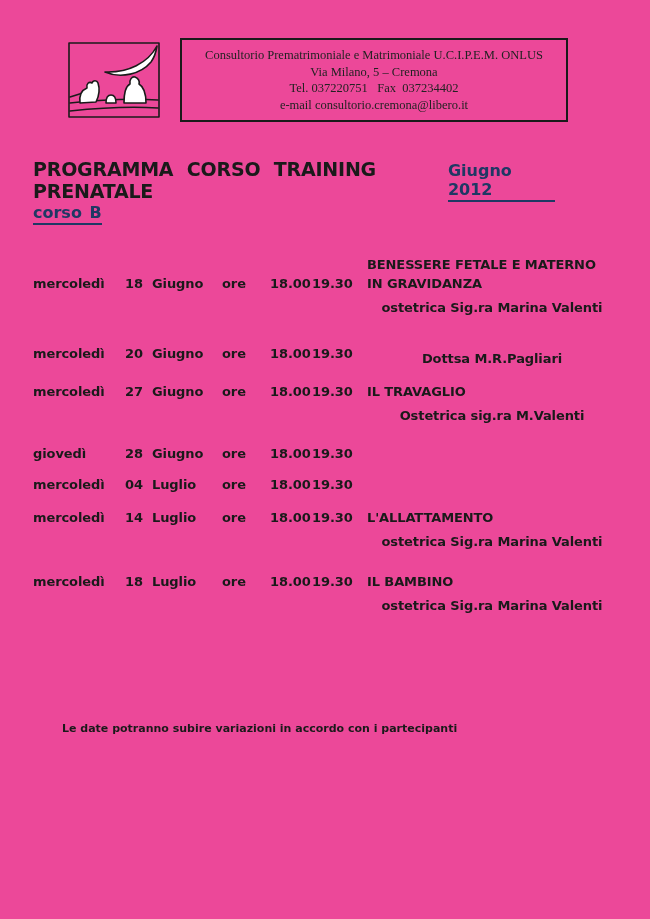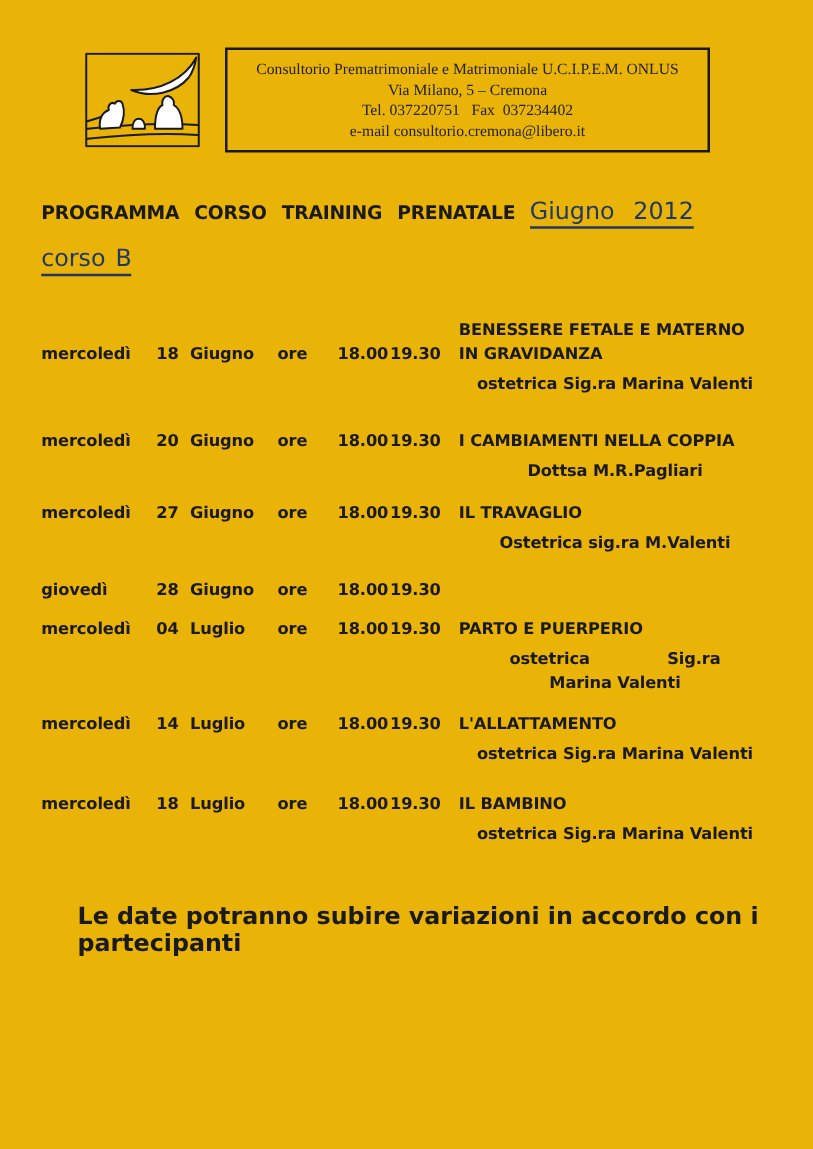--- a/index.html
+++ b/index.html
@@ -1,55 +1,55 @@
 <!DOCTYPE html>
 <html style="--blue: #1f3864;"><head>
 <meta charset="utf-8">
 <style>
   :root { --blue:#1f3864; --ink:#1a1a1a; }
   html,body { margin:0; padding:0; background:#fff; }
   .page {
-    position:relative; width:650px; height:919px; background:#eab308;
+    position:relative; width:650px; height:919px; background:#ec4899;
     font-family:"DejaVu Sans", sans-serif; color:var(--ink); overflow:hidden;
   }
 
   
   .logo { position:absolute; left:68px; top:42px; }
   .org-box {
     position:absolute; left:180px; top:38px; width:388px; height:84px;
     border:2px solid #1a1a1a; box-sizing:border-box;
     display:flex; flex-direction:column; justify-content:center; align-items:center;
     font-family:"Liberation Serif", serif; font-size:12.5px; line-height:16.5px;
     color:#222; text-align:center; white-space:nowrap;
   }
 
   
   .title-block { position:absolute; left:33px; top:158px; width:522px; }
   .title-line1 { display:flex; justify-content:space-between; align-items:baseline; }
-  .title-black { font-size:15px; font-weight:700; word-spacing:7px; letter-spacing:-0.2px; }
-  .title-blue  { font-size:19px; font-weight:400; color:var(--blue);
+  .title-black { font-size:19px; font-weight:700; word-spacing:7px; letter-spacing:-0.2px; }
+  .title-blue  { font-size:16px; font-weight:700; color:var(--blue);
                  border-bottom:2px solid var(--blue); padding-bottom:1px; word-spacing:9px; }
-  .title-line2 { margin-top:13px; }
+  .title-line2 { margin-top:1px; }
   .title-line2 .title-blue { display:inline-block; word-spacing:2px; }
 
   
   .schedule { position:absolute; left:33px; top:255px; width:584px;
               font-size:13px; font-weight:700; letter-spacing:-0.1px; }
   .schedule-row { display:grid; grid-template-columns:92px 27px 70px 48px 42px 55px 1fr;
                   align-items:start; line-height:19px; }
   .schedule-row:nth-child(2){ margin-top:27px; }
   .schedule-row:nth-child(3){ margin-top:14px; }
   .schedule-row:nth-child(4){ margin-top:0px; }
   .schedule-row:nth-child(5){ margin-top:12px; }
   .schedule-row:nth-child(6){ margin-top:14px; }
   .schedule-row:nth-child(7){ margin-top:21px; }
   .speakers { margin-top:5px;text-align:center; }
 
   
-  .footer-note { position:absolute; left:62px; top:722px; font-size:19px; font-weight:700; }
+  .footer-note { position:absolute; left:62px; top:722px; font-size:11px; font-weight:700; }
 
   svg .ln { fill:none; stroke:#1a1a1a; stroke-width:1.6; stroke-linecap:round; stroke-linejoin:round; }
   svg .fig { fill:#fff; stroke:#1a1a1a; stroke-width:1.6; stroke-linejoin:round; }
 </style>
 </head>
 <body>
 
 <div class="page">
 
   <div class="logo">
@@ -104,21 +104,20 @@
         </div>
       </div>
       <div class="schedule-row">
         <div class="cell day-cell">mercoledì</div>
         <div class="cell date-cell">20</div>
         <div class="cell month-cell">Giugno</div>
         <div class="cell ore-label-cell">ore</div>
         <div class="cell time-start-cell">18.00</div>
         <div class="cell time-end-cell">19.30</div>
         <div class="topic-block">
-          <div class="topic-line">I CAMBIAMENTI NELLA COPPIA</div>
           <div class="speakers">
             <div class="speaker-line">Dottsa M.R.Pagliari</div>
           </div>
         </div>
       </div>
       <div class="schedule-row">
         <div class="cell day-cell">mercoledì</div>
         <div class="cell date-cell">27</div>
         <div class="cell month-cell">Giugno</div>
         <div class="cell ore-label-cell">ore</div>
@@ -139,27 +138,20 @@
         <div class="cell time-start-cell" style="padding-top: 19px;">18.00</div>
         <div class="cell time-end-cell" style="padding-top: 19px;">19.30</div>
       </div>
       <div class="schedule-row">
         <div class="cell day-cell">mercoledì</div>
         <div class="cell date-cell">04</div>
         <div class="cell month-cell">Luglio</div>
         <div class="cell ore-label-cell">ore</div>
         <div class="cell time-start-cell">18.00</div>
         <div class="cell time-end-cell">19.30</div>
-        <div class="topic-block">
-          <div class="topic-line">PARTO E PUERPERIO</div>
-          <div class="speakers">
-            <div class="speaker-line">ostetrica&nbsp;&nbsp;&nbsp;&nbsp;&nbsp;&nbsp;&nbsp;&nbsp;&nbsp;&nbsp;&nbsp;&nbsp;&nbsp;&nbsp;Sig.ra</div>
-            <div class="speaker-line">Marina Valenti</div>
-          </div>
-        </div>
       </div>
       <div class="schedule-row">
         <div class="cell day-cell">mercoledì</div>
         <div class="cell date-cell">14</div>
         <div class="cell month-cell">Luglio</div>
         <div class="cell ore-label-cell">ore</div>
         <div class="cell time-start-cell">18.00</div>
         <div class="cell time-end-cell">19.30</div>
         <div class="topic-block">
           <div class="topic-line">L'ALLATTAMENTO</div>

